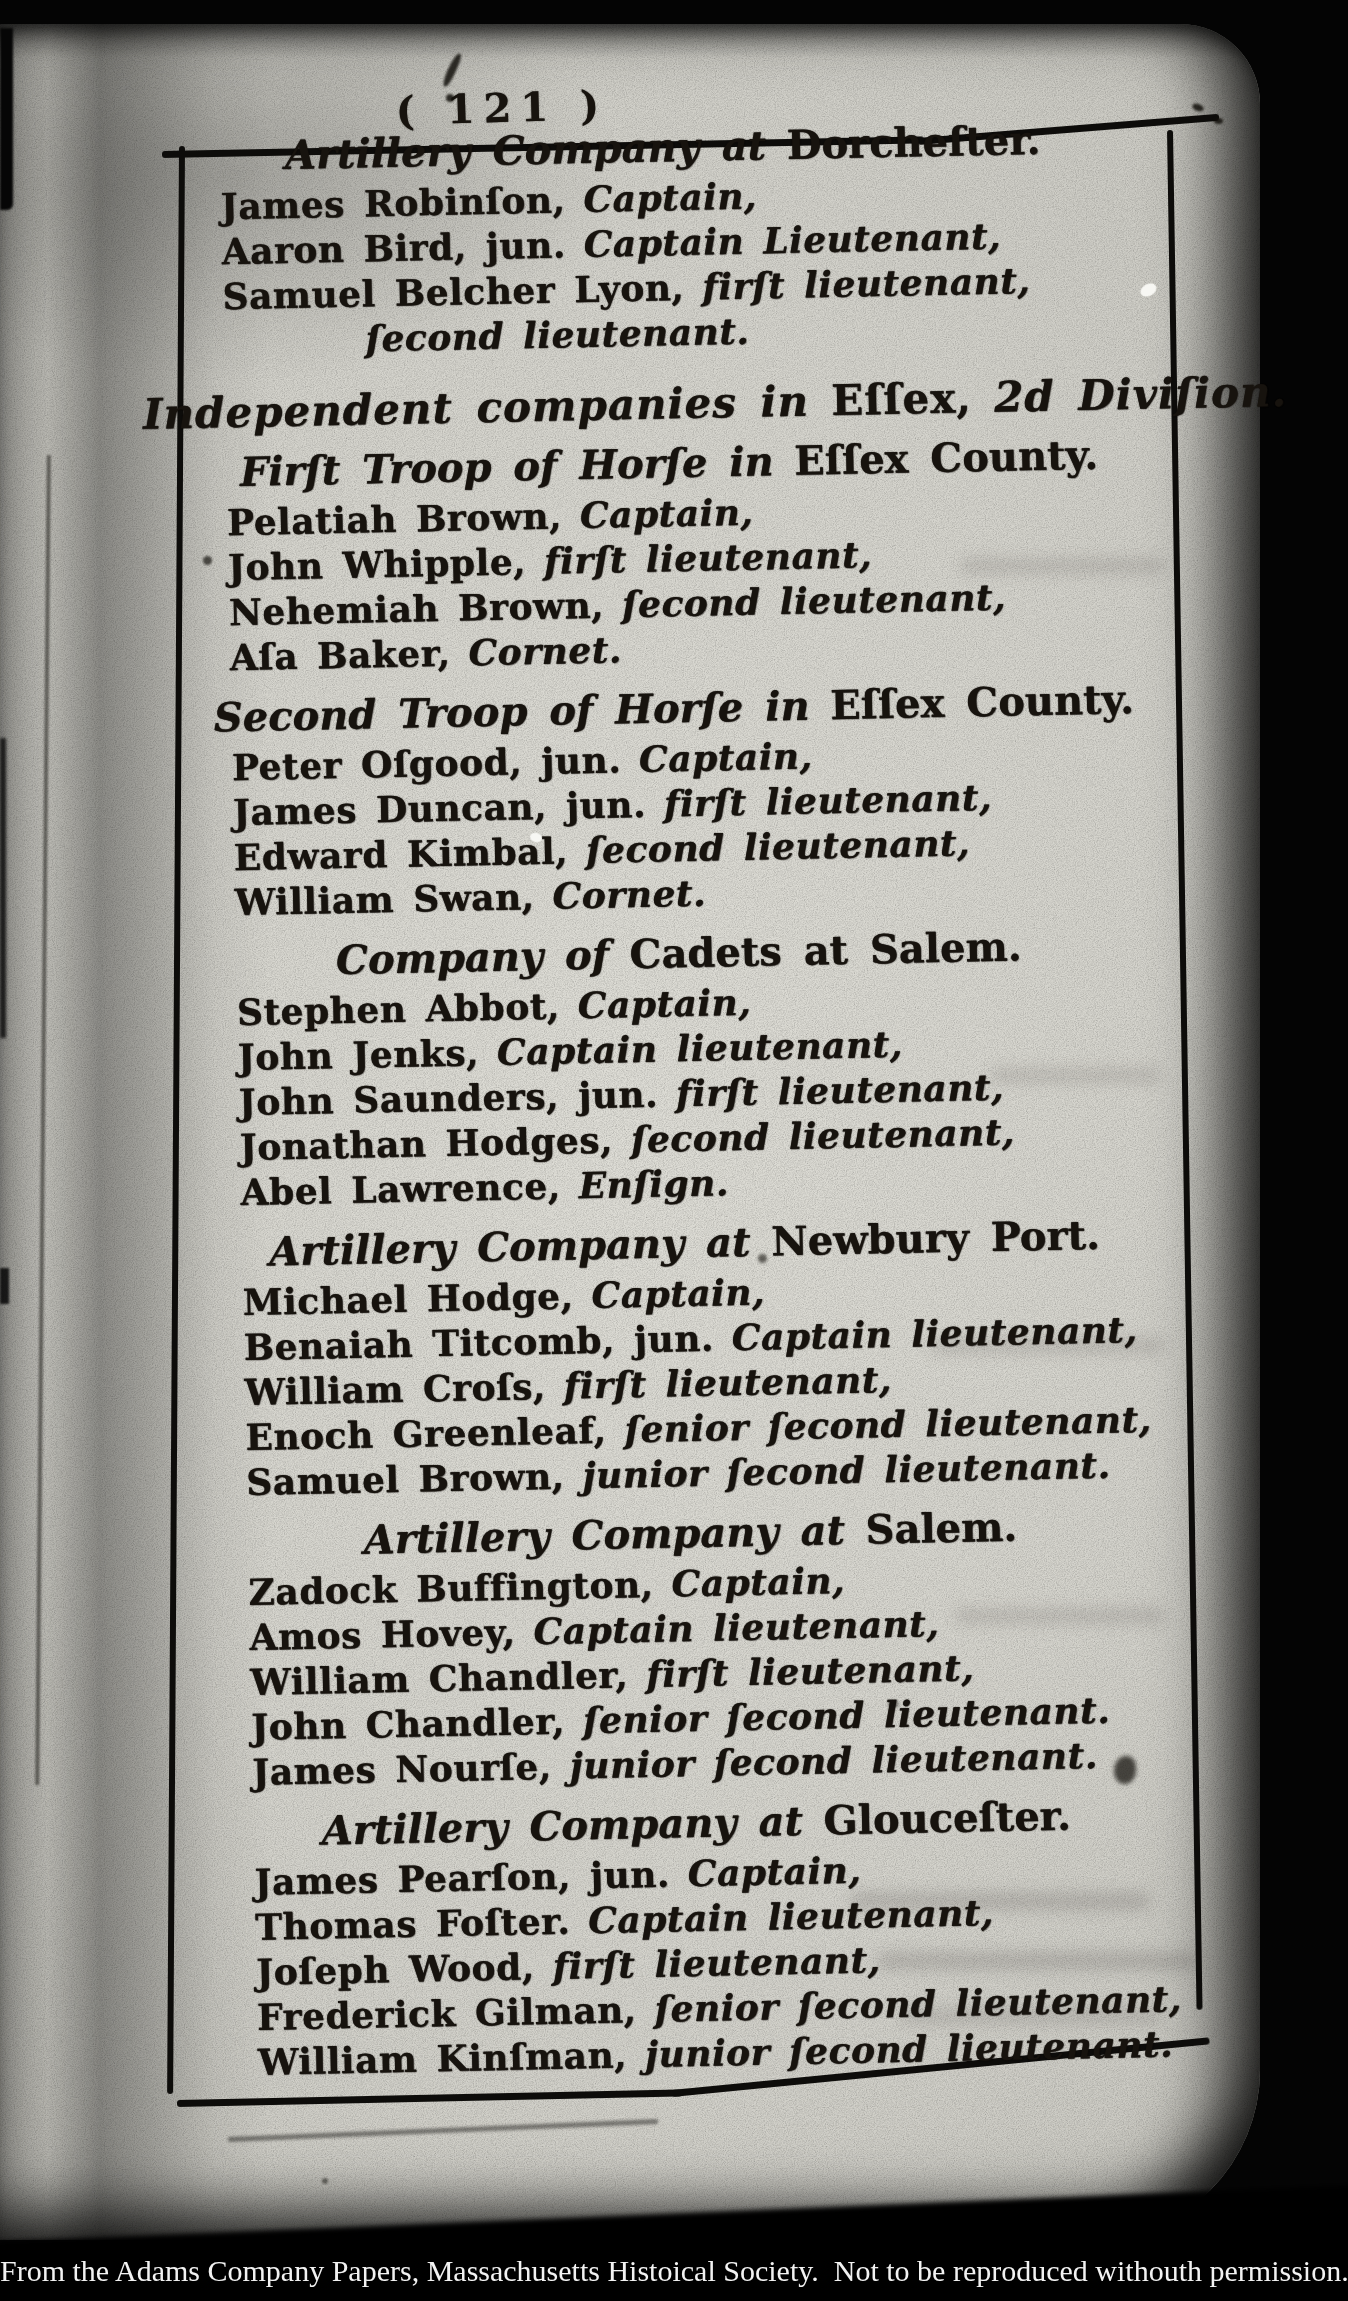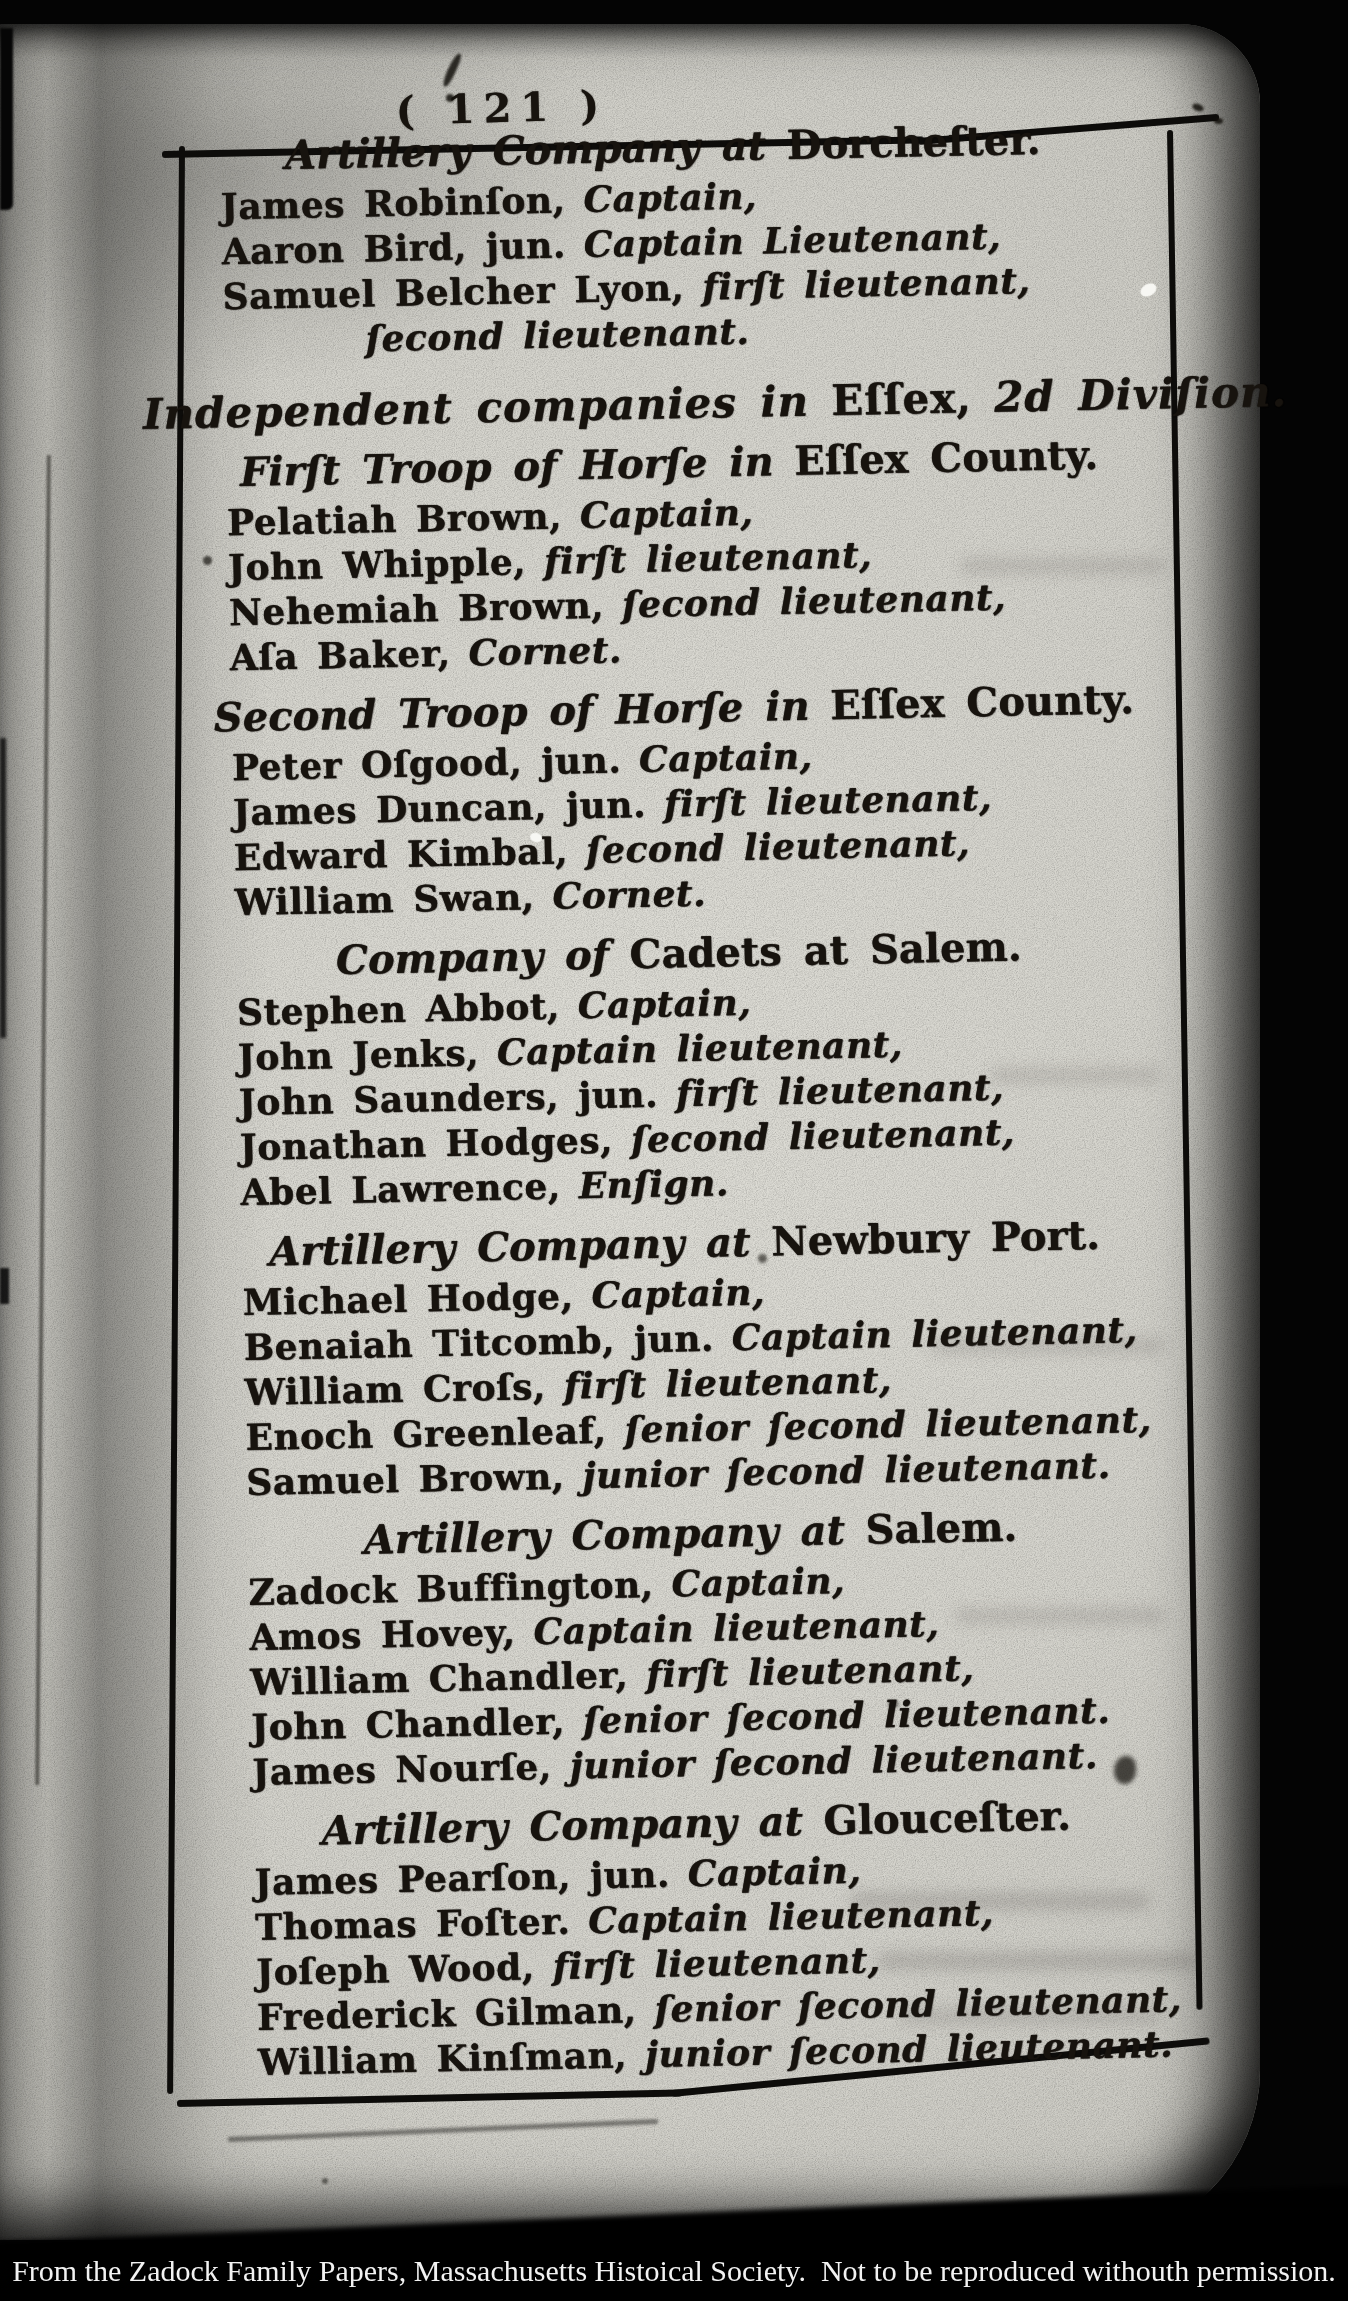--- a/index.html
+++ b/index.html
@@ -182,15 +182,15 @@
   <div class="ghost" style="left:960px;top:558px;width:205px;height:16px;"></div>
   <div class="ghost" style="left:990px;top:1068px;width:170px;height:15px;"></div>
   <div class="ghost" style="left:930px;top:1338px;width:235px;height:16px;"></div>
   <div class="ghost" style="left:955px;top:1608px;width:210px;height:16px;"></div>
   <div class="ghost" style="left:850px;top:1892px;width:300px;height:18px;background:rgba(38,34,28,.16);"></div>
   <div class="ghost" style="left:878px;top:1952px;width:320px;height:18px;background:rgba(38,34,28,.16);"></div>
   <div class="ghost" style="left:900px;top:2008px;width:260px;height:16px;"></div>
 
   <div class="band"></div>
   <div class="band-solid"></div>
-  <div class="caption">From the Zadock Family Papers, Massachusetts Histoical Society.  Not to be reproduced withouth permission.</div>
+  <div class="caption">From the Adams Company Papers, Massachusetts Histoical Society.  Not to be reproduced withouth permission.</div>
 
 </div>
 
 </body></html>

